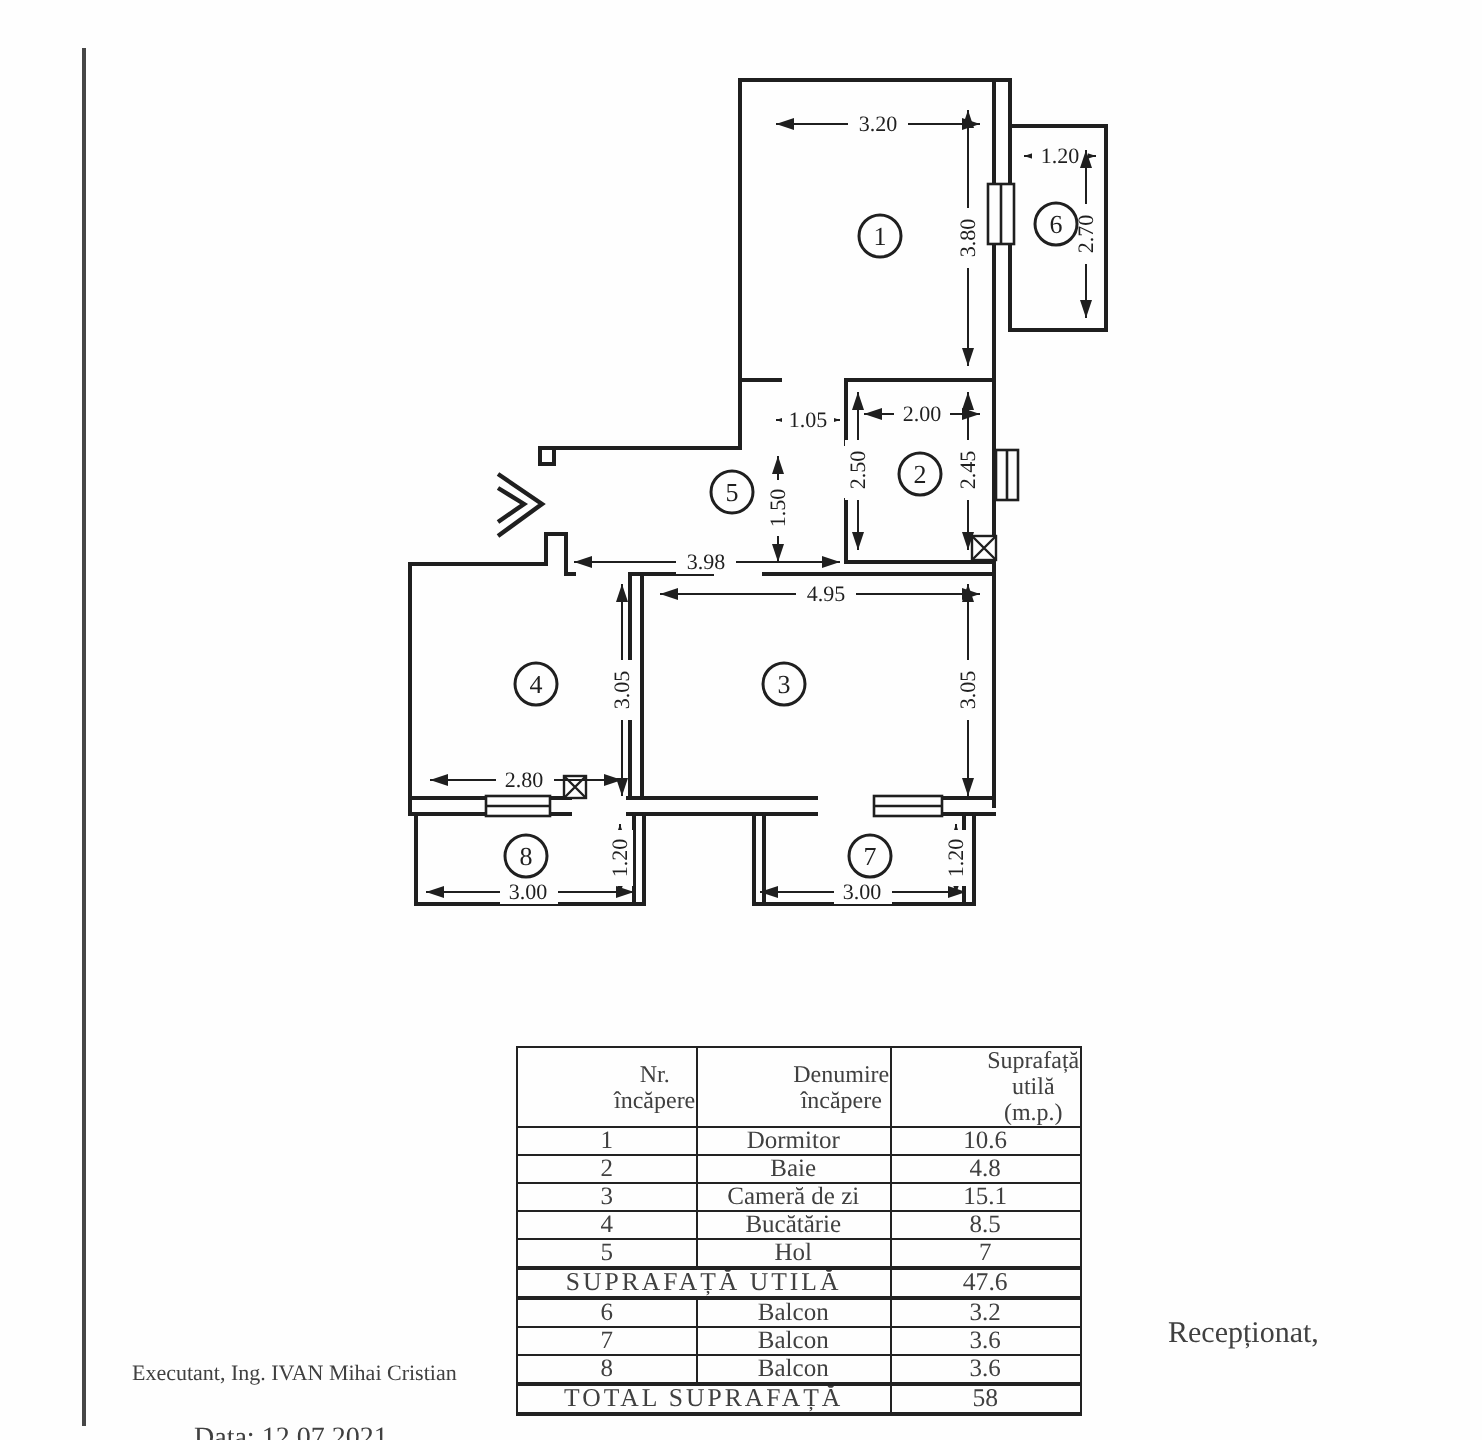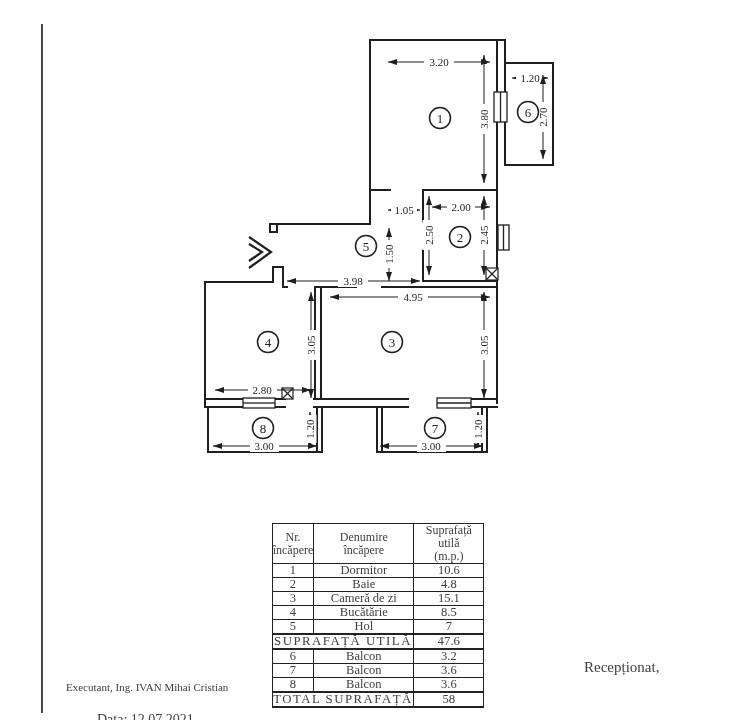--- a/index.html
+++ b/index.html
@@ -18,21 +18,21 @@
   .recap{position:absolute;left:258px;top:523px;width:240px;}
   .recap-title{
     text-align:center;font-size:15.5px;letter-spacing:0.8px;
     text-decoration:underline;text-underline-offset:2px;margin:0 0 5px 0;
   }
   table.rt{border-collapse:collapse;margin:0 auto;table-layout:fixed;}
   table.rt td,table.rt th{
     border:1.3px solid #222;padding:0;text-align:center;vertical-align:middle;
     font-weight:normal;font-size:12.5px;line-height:13px;height:13px;overflow:hidden;
   }
-  table.rt th{font-size:12px;line-height:13px;height:28px;}
+  table.rt th{font-size:12px;line-height:13px;height:28px;padding-left:48px;}
   .c1{width:40px;} .c2{width:100px;} .c3{width:70px;}
   .small-name{font-size:10.5px;}
   tr.merged td{border-top-width:2.2px;border-bottom-width:2.2px;letter-spacing:1.5px;font-size:12.8px;}
   tr.merged td.val{letter-spacing:0;margin-top:39px;}
 
   .f-exec{position:absolute;left:66px;top:681px;font-size:11px;white-space:nowrap;}
   .f-recv{position:absolute;left:584px;top:659px;font-size:15px;white-space:nowrap;}
   .f-data{position:absolute;left:597px;top:729px;font-size:14px;white-space:nowrap;}
   .f-data-cut{position:absolute;left:97px;top:712px;font-size:14px;white-space:nowrap;}
 </style>

